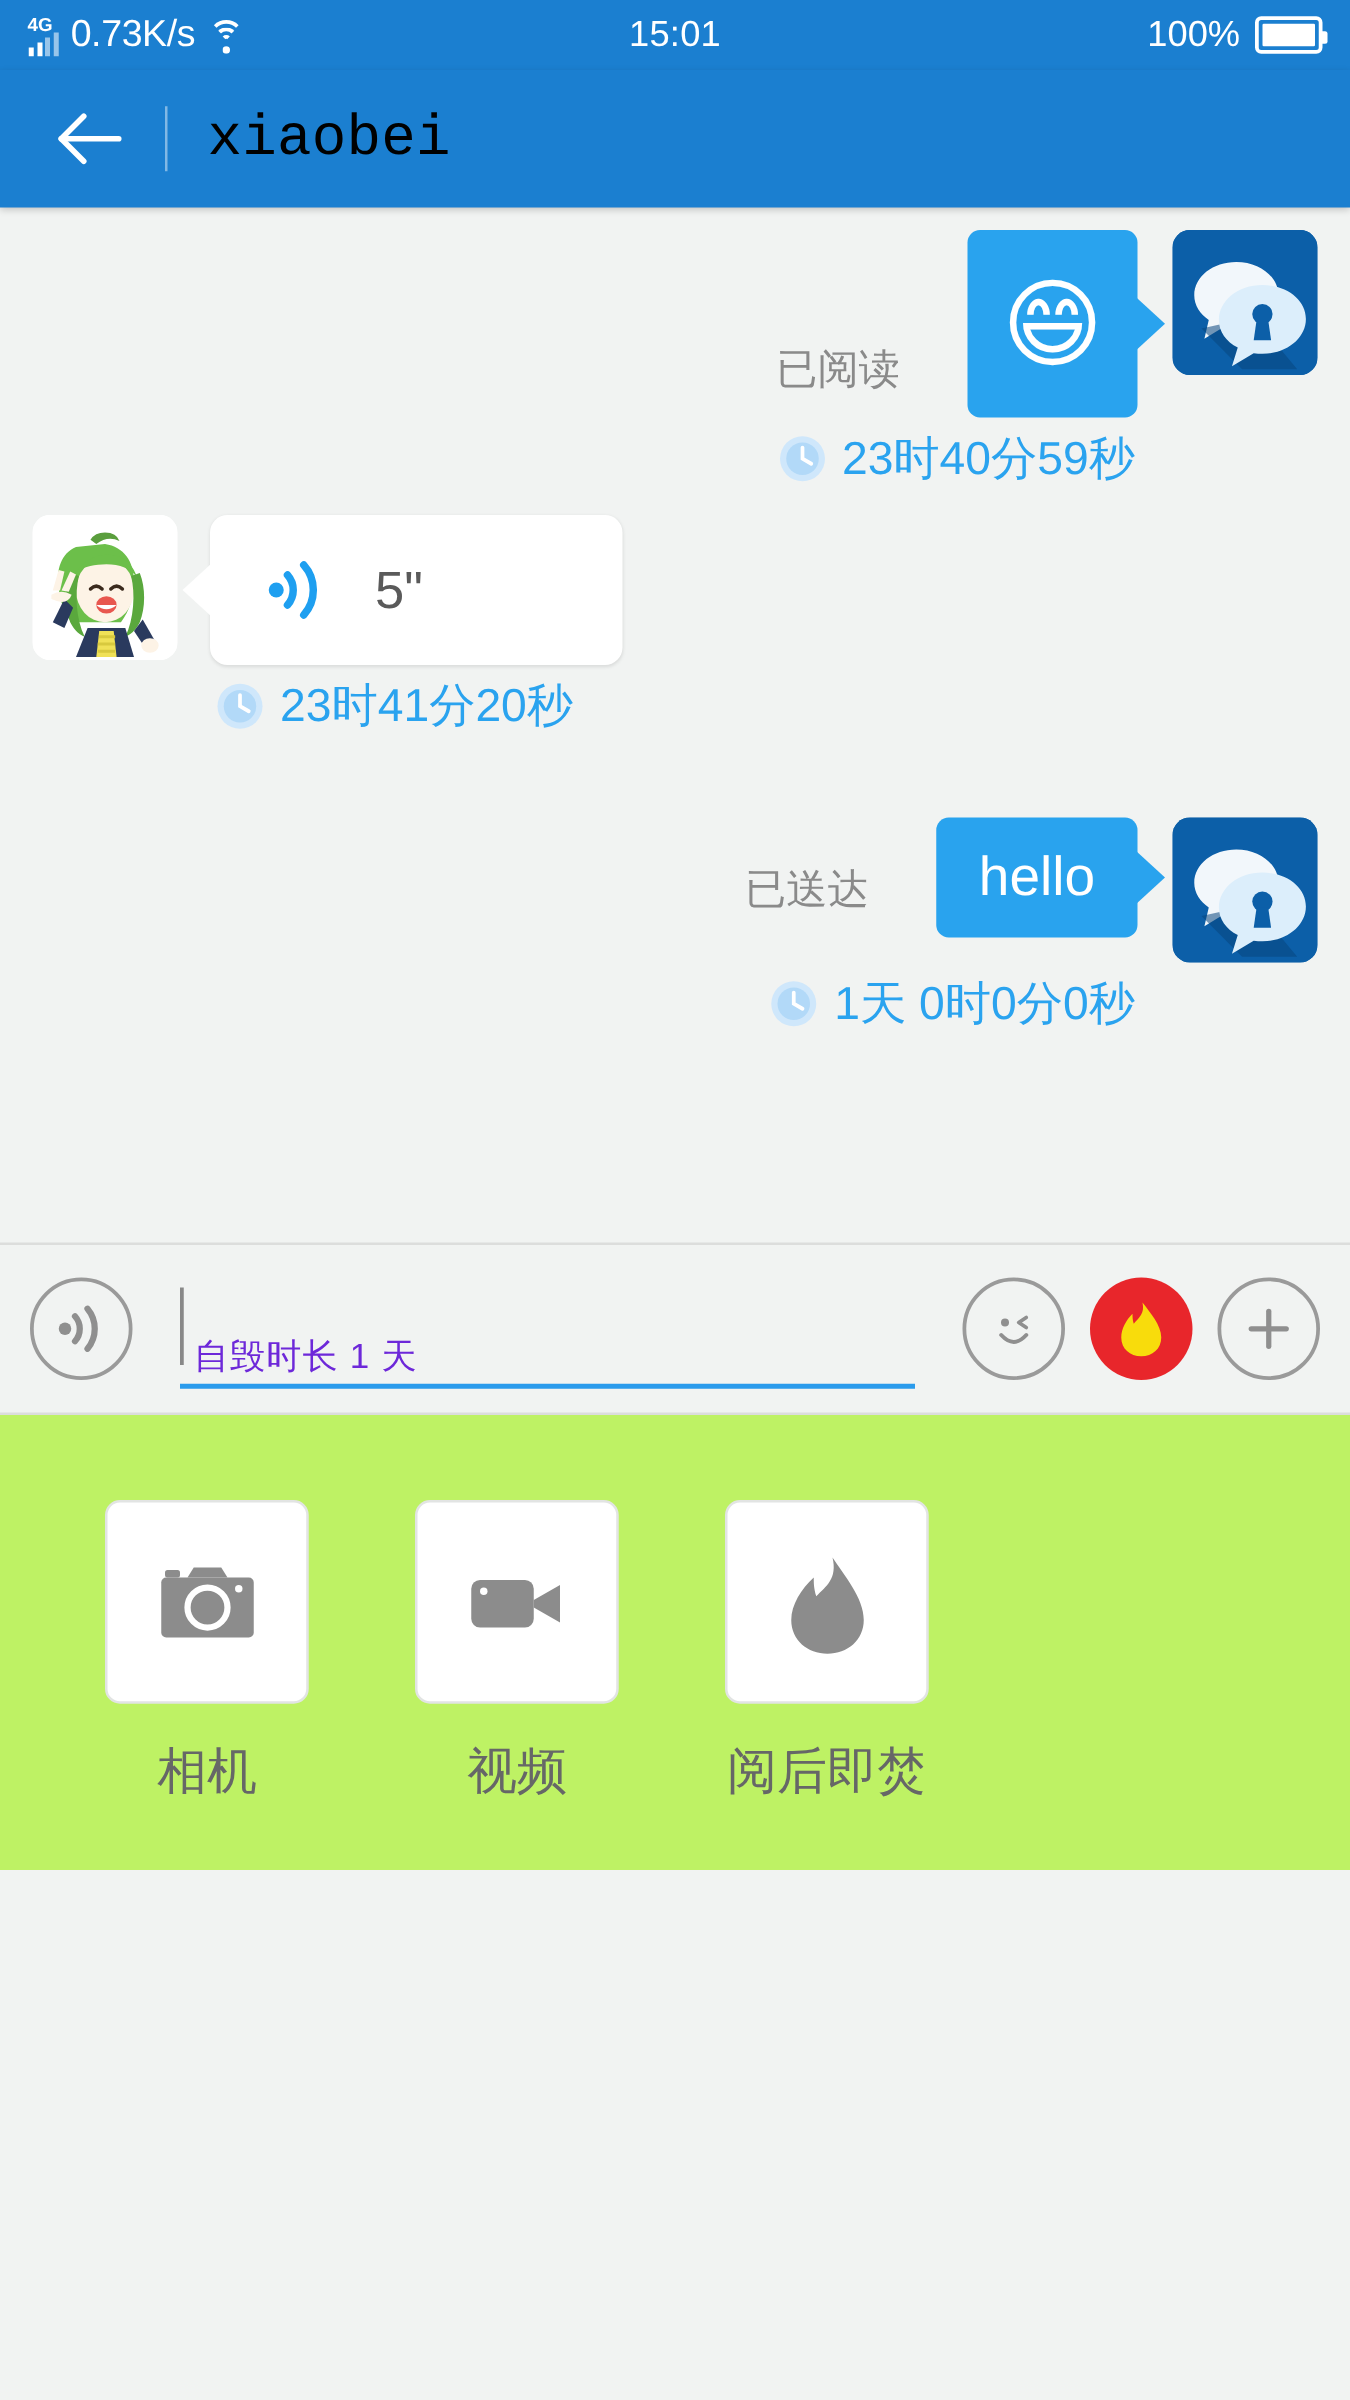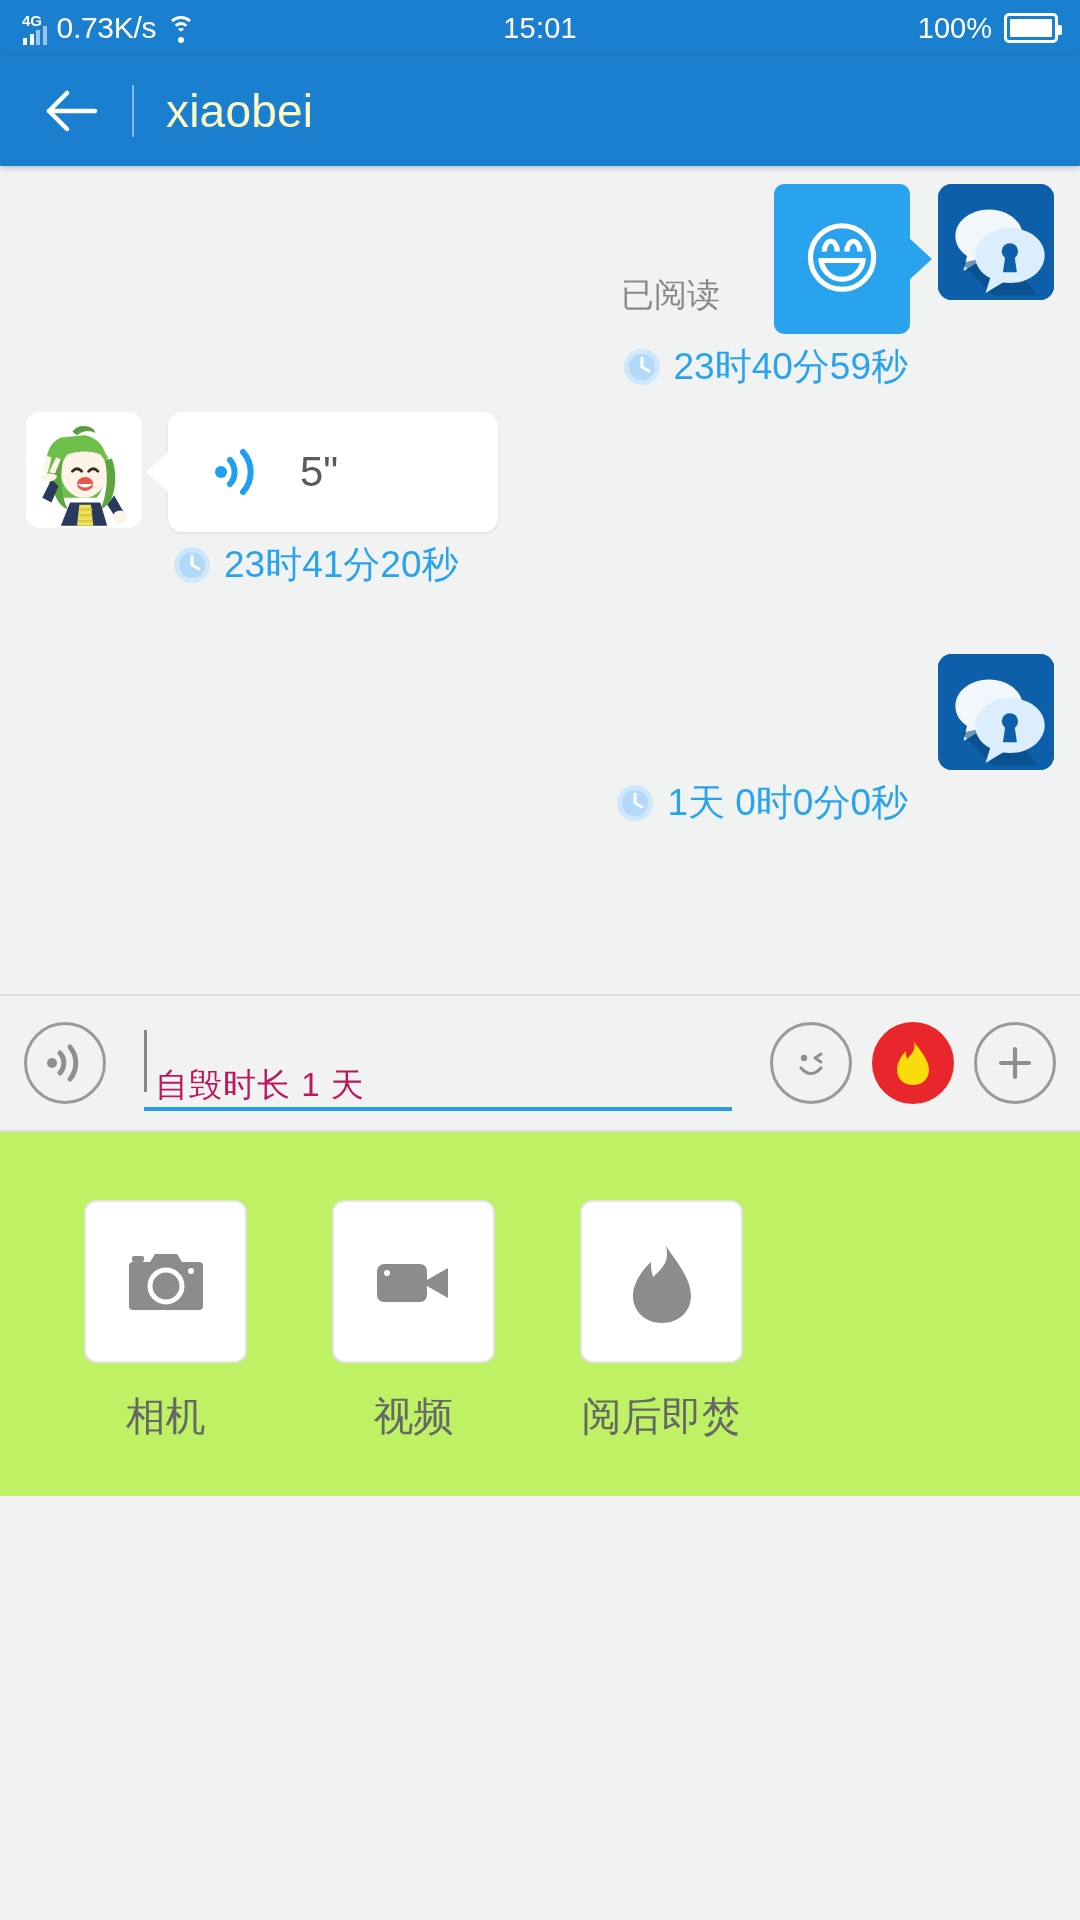--- a/index.html
+++ b/index.html
@@ -62,21 +62,21 @@
     display: flex; align-items: center; padding: 0 40px;
     box-shadow: 0 2px 6px rgba(0,0,0,.22);
     position: relative; z-index: 5;
   }
   .back-btn {
     width: 64px; height: 64px; position: relative; flex: none;
     display: flex; align-items: center; justify-content: center;
   }
   .back-btn svg { width: 54px; height: 48px; }
   .title-divider { width: 2px; height: 52px; background: rgba(255,255,255,.45); margin: 0 32px 0 28px; }
-  .title-text { color: #fef9c3; font-size: 46px; letter-spacing: .2px; }
+  .title-text { color: #000000; font-size: 46px; letter-spacing: .2px; font-family: Liberation Mono, monospace; }
 
   
   .chat-area { background: #f1f3f2; padding: 18px 0 0 0; height: 828px; }
 
   .msg-row { display: flex; padding: 0 26px; margin-bottom: 4px; }
   .msg-row.out { justify-content: flex-end; align-items: flex-start; }
   .msg-row.in  { justify-content: flex-start; align-items: flex-start; }
 
   .avatar {
     width: 116px; height: 116px; border-radius: 14px; flex: none; overflow: hidden;
@@ -149,21 +149,21 @@
     display: flex; align-items: center; justify-content: center;
   }
   .circle-btn svg { width: 46px; height: 46px; }
   .input-field {
     flex: 1; height: 96px; position: relative;
     display: flex; align-items: center;
     border-bottom: 4px solid #2a9bec;
     margin-right: 18px; margin-left: 18px;
   }
   .caret { width: 3px; height: 62px; background: #888888; flex: none; margin-right: 8px; }
-  .placeholder { font-size: 33px; color: #be185d; letter-spacing: 1px; margin-top: 48px; }
+  .placeholder { font-size: 28px; color: #6d28d9; letter-spacing: 1px; margin-top: 48px; }
   .flame-btn {
     width: 82px; height: 82px; border-radius: 50%; background: #e8262b; flex: none;
     display: flex; align-items: center; justify-content: center;
   }
   .flame-btn svg { width: 40px; height: 46px; }
 
   
   .attach-panel { padding: 68px 0 0 0; background: #bef264; }
   .attach-grid { display: flex; flex-wrap: wrap; padding-left: 84px; }
   .attach-item { width: 200px; margin-right: 48px; margin-bottom: 52px; }
@@ -296,20 +296,28 @@
       <circle cx="20" cy="20" r="18" fill="#cfe7fb"></circle>
       <circle cx="20" cy="20" r="13" fill="#b2d9f8"></circle>
       <path d="M20 11 L20 20 L27 24" stroke="#ffffff" stroke-width="3" fill="none" stroke-linecap="round"></path>
     </svg>
     <span class="time-text">23时41分20秒</span>
   </div>
 
   <div class="spacer-64"></div>
 
   <div class="msg-row out">
+    <div class="bubble-wrap">
+      <div class="bubble-line out">
+        <span class="status-label">已送达</span>
+        <div class="bubble out-bubble text-bubble">
+          <span>hello</span>
+        </div>
+      </div>
+    </div>
     <div class="avatar avatar-self">
       <svg viewBox="0 0 100 100">
         <rect width="100" height="100" fill="#0c5fa8"></rect>
         <path d="M44 22 c-16 0 -29 10 -29 23 c0 7 4 13 10 17 l-3 13 l13 -8 c3 .6 6 1 9 1 c16 0 29 -10 29 -23 s-13 -23 -29 -23z" fill="#ffffff" opacity="0.95"></path>
         <path d="M20 68 L48 96 L86 96 L56 60 Z" fill="#07467d" opacity="0.55"></path>
         <path d="M62 38 c-17 0 -30 11 -30 24 c0 8 5 15 13 19 l-4 13 l15 -9 c2 .3 4 .4 6 .4 c17 0 30 -11 30 -24 S79 38 62 38z" fill="#dceefb"></path>
         <circle cx="62" cy="58" r="7" fill="#0c5fa8"></circle>
         <path d="M58 62 L66 62 L68 76 L56 76 Z" fill="#0c5fa8"></path>
       </svg>
     </div>

